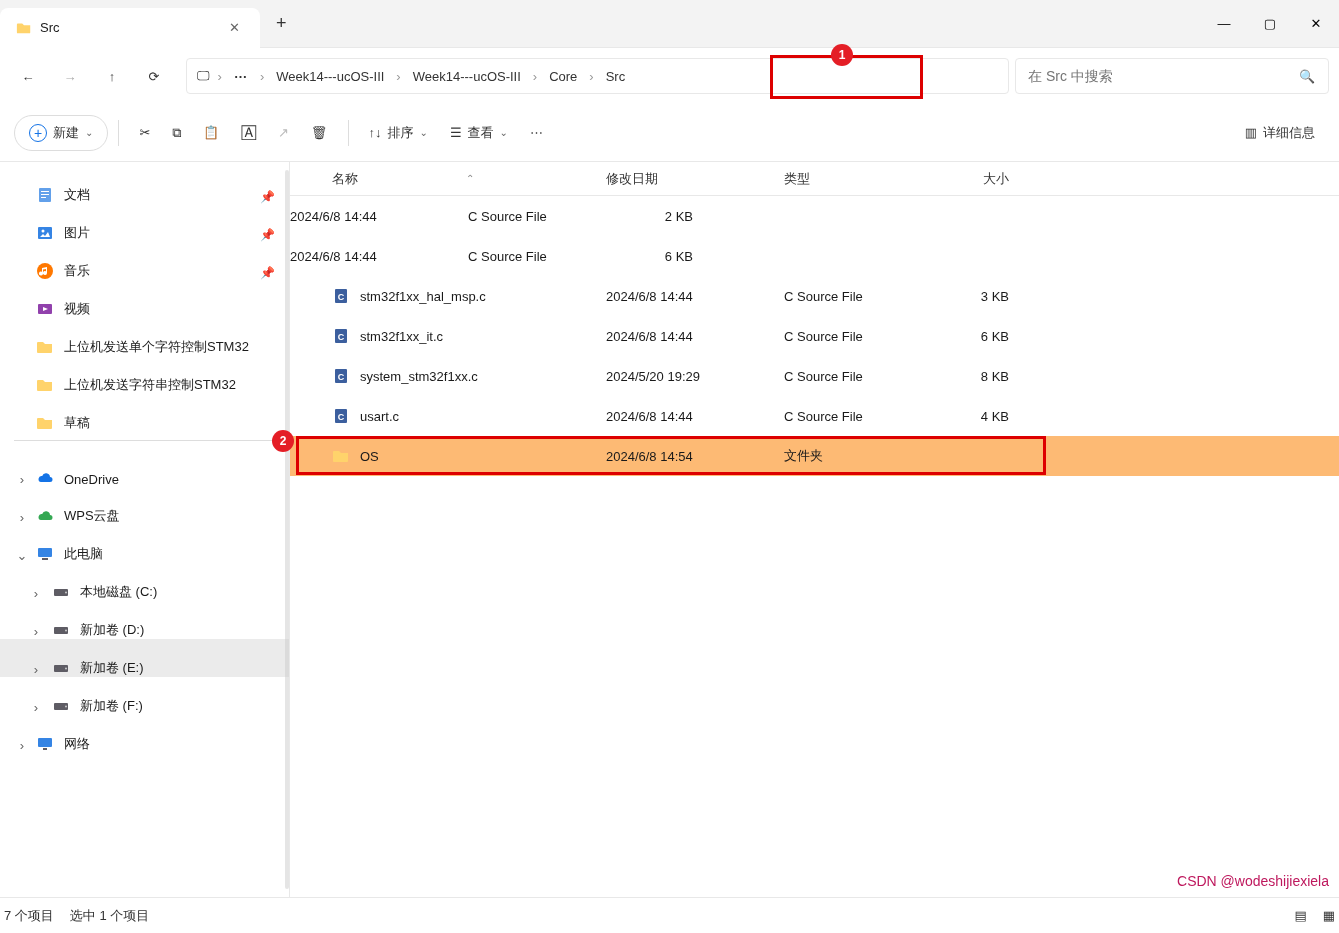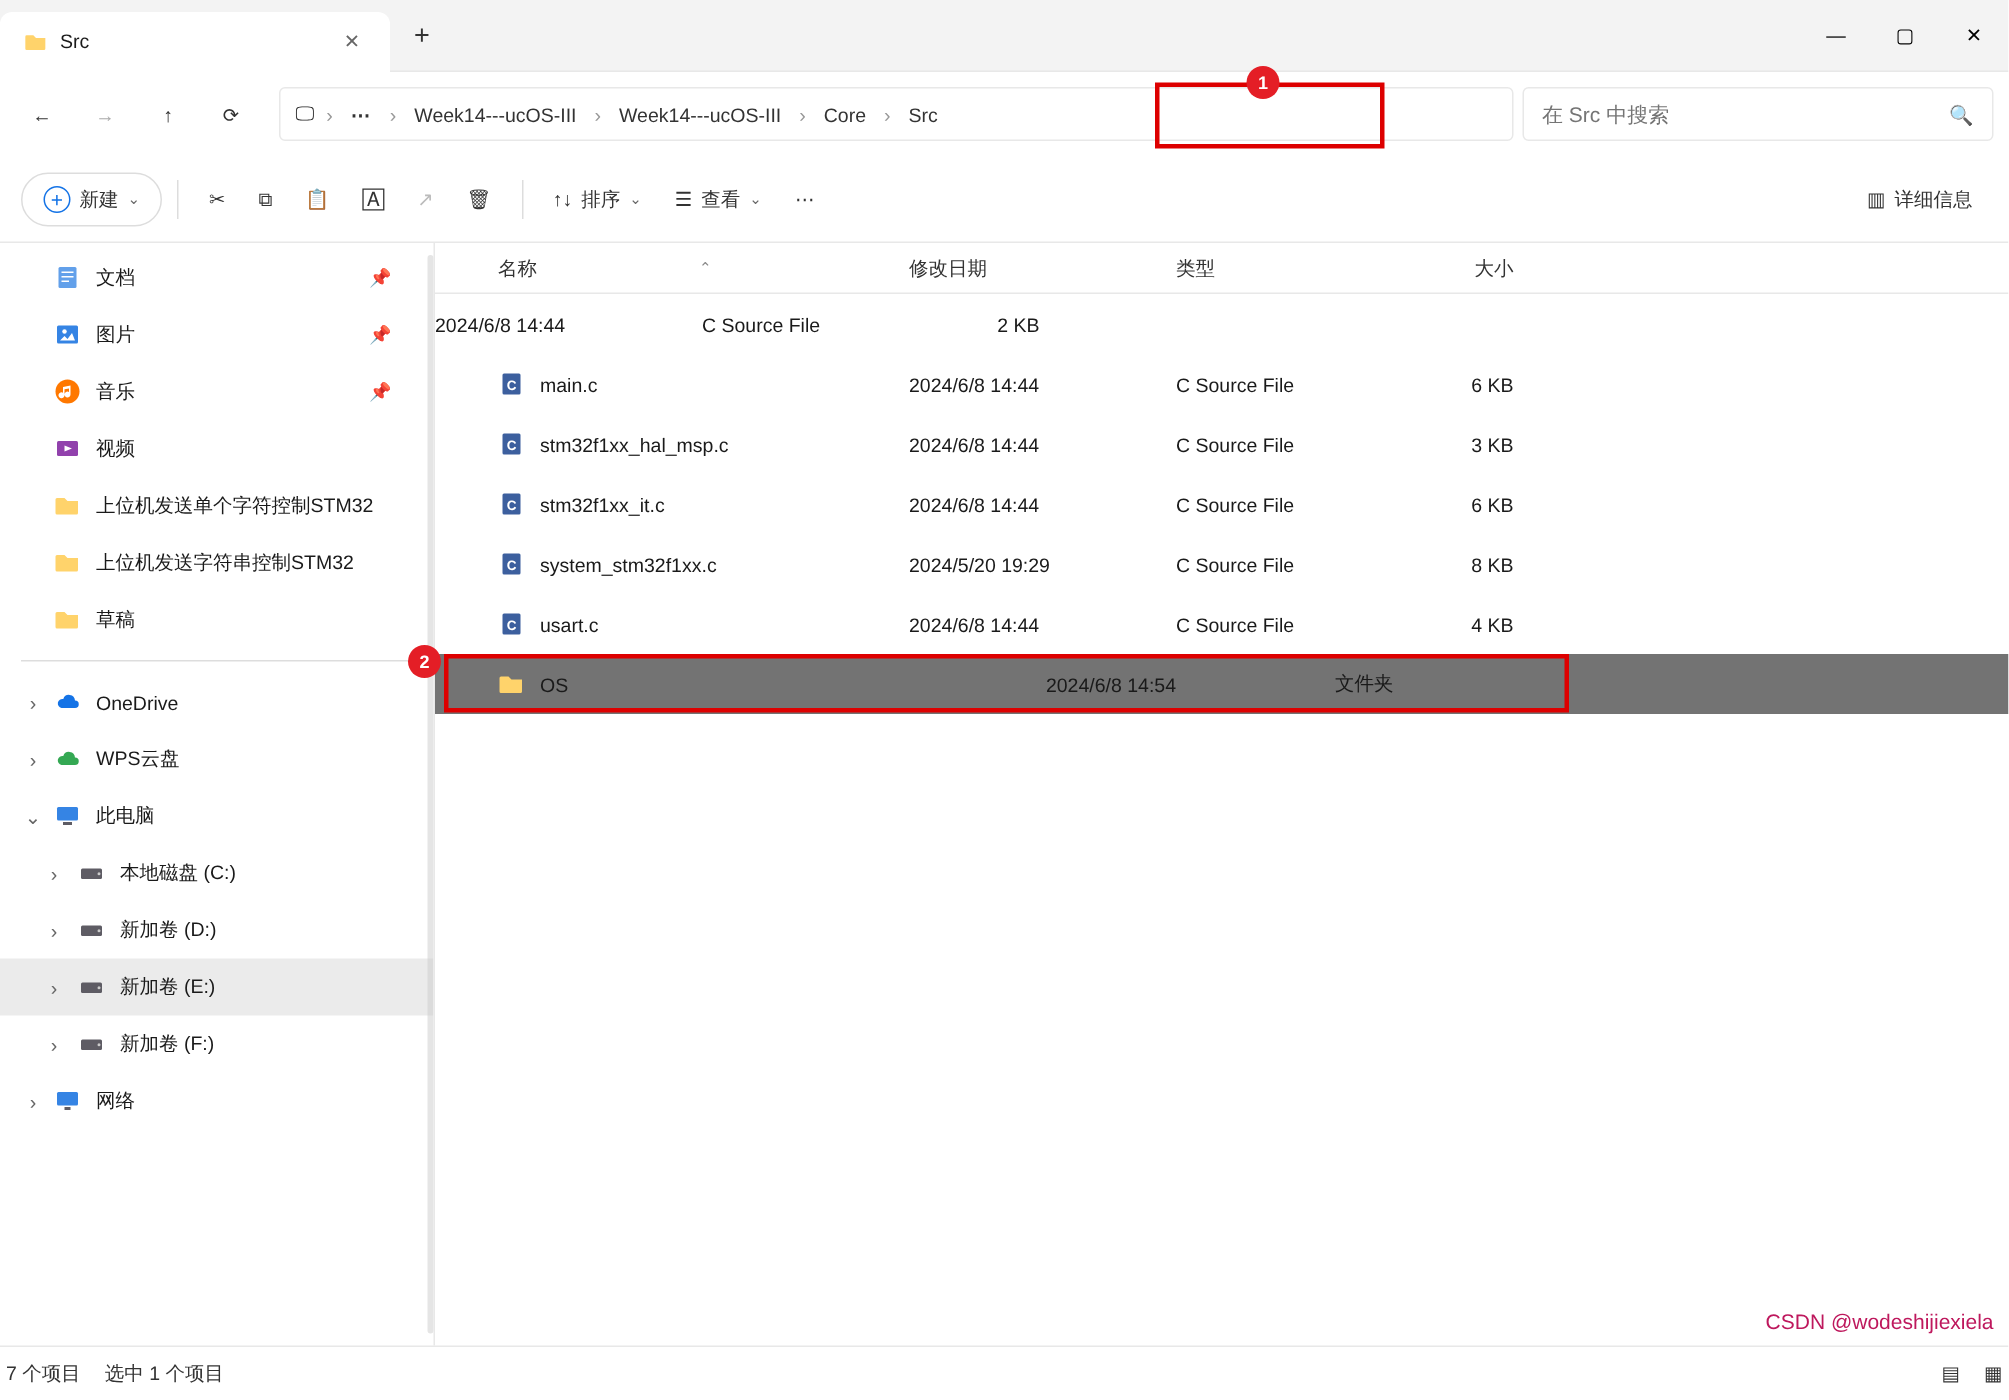--- a/index.html
+++ b/index.html
@@ -35,40 +35,40 @@
 .tbtn .chev { font-size: 10px; color: #666; }
 .newbtn { border: 1px solid #ddd; border-radius: 18px; padding: 0 14px; }
 .newbtn .plus { width: 18px; height: 18px; border: 1.5px solid #1473e6; border-radius: 50%; display: flex; align-items: center; justify-content: center; color: #1473e6; font-size: 14px; }
 .tsep { width: 1px; height: 26px; background: #ddd; margin: 0 8px; }
 .spacer { flex: 1; }
 
 
 .main { display: flex; height: calc(933px - 48px - 56px - 58px - 36px); }
 .sidebar { width: 290px; border-right: 1px solid #e8e8e8; overflow-y: auto; padding-top: 4px; position: relative; }
 .sidebar::after { content: ''; position: absolute; right: 0; top: 8px; bottom: 8px; width: 4px; background: #ccc; border-radius: 2px; opacity: 0.5; }
-.sb-item { display: flex; align-items: center; height: 38px; padding: 0 28px 0 40px; gap: 10px; cursor: pointer; position: relative; }
+.sb-item { display: flex; align-items: flex-end; height: 38px; padding: 0 14px 0 40px; gap: 10px; cursor: pointer; position: relative; }
 .sb-item.lvl1 { padding-left: 36px; }
 .sb-item.lvl2 { padding-left: 52px; }
 .sb-item.selected { background: #ebebeb; }
 .sb-chev { position: absolute; left: 14px; color: #666; font-size: 13px; width: 16px; text-align: center; }
 .sb-item.lvl2 .sb-chev { left: 28px; }
 .sb-icon { width: 18px; height: 18px; display: flex; align-items: center; justify-content: center; }
 .sb-pin { margin-left: auto; color: #888; font-size: 12px; }
 .sb-divider { height: 1px; background: #ddd; margin: 8px 14px; }
 
 
 .filelist { flex: 1; position: relative; }
 .fl-header { display: flex; height: 34px; border-bottom: 1px solid #e8e8e8; font-size: 13px; color: #333; align-items: center; }
 .col-name { width: 316px; padding-left: 42px; display: flex; align-items: center; gap: 8px; }
 .col-date { width: 178px; }
 .col-type { width: 145px; }
 .col-size { width: 92px; text-align: right; padding-right: 12px; }
 .sort-ind { color: #888; font-size: 10px; margin-left: 100px; }
 .fl-row { display: flex; height: 40px; align-items: center; cursor: pointer; }
-.fl-row.selected { background: #737373; text-align: right; }
+.fl-row.selected { background: #fdba74; }
 .fl-row .col-name { gap: 10px; }
 .file-icon { width: 18px; height: 18px; }
 .highlight-box-2 { position: absolute; border: 3px solid #d00; left: 6px; width: 750px; height: 39px; top: 274px; pointer-events: none; }
 
 
 .statusbar { height: 36px; border-top: 1px solid #e8e8e8; display: flex; align-items: center; padding: 0 4px; gap: 16px; font-size: 13px; color: #333; }
 .statusbar .spacer { flex: 1; }
 .watermark { position: absolute; right: 10px; bottom: 44px; color: #be185d; font-size: 14px; }
 
 
@@ -351,26 +351,20 @@
       <div class="col-type">类型</div>
       <div class="col-size">大小</div>
     </div>
     <div id="fl-rows">
         <div class="fl-row ">
        <div class="col-date">2024/6/8 14:44</div>
        <div class="col-type">C Source File</div>
        <div class="col-size">2 KB</div>
      </div>
         <div class="fl-row ">
-       <div class="col-name">
-         <svg class="file-icon" viewBox="0 0 18 18">
-              <use href="#i-cfile"></use>
-            </svg>
-         <span>main.c</span>
-       </div>
        <div class="col-date">2024/6/8 14:44</div>
        <div class="col-type">C Source File</div>
        <div class="col-size">6 KB</div>
      </div>
         <div class="fl-row ">
        <div class="col-name">
          <svg class="file-icon" viewBox="0 0 18 18">
               <use href="#i-cfile"></use>
             </svg>
          <span>stm32f1xx_hal_msp.c</span>

